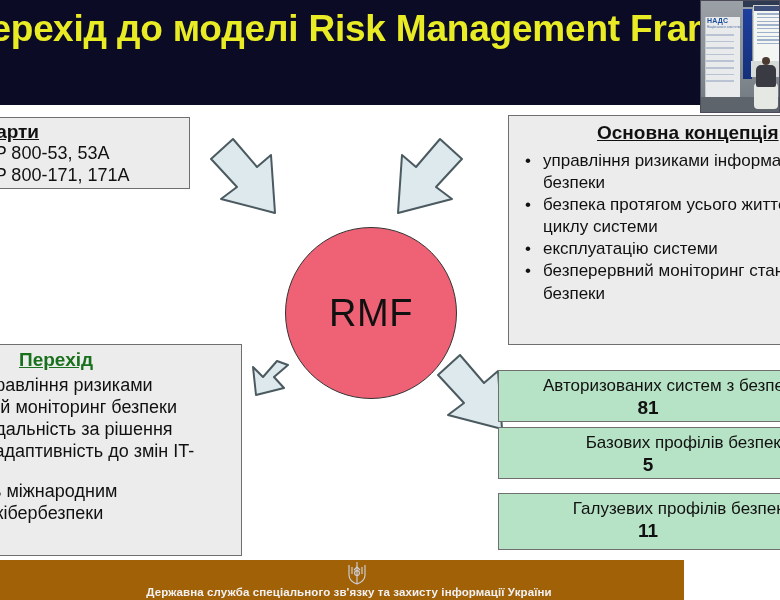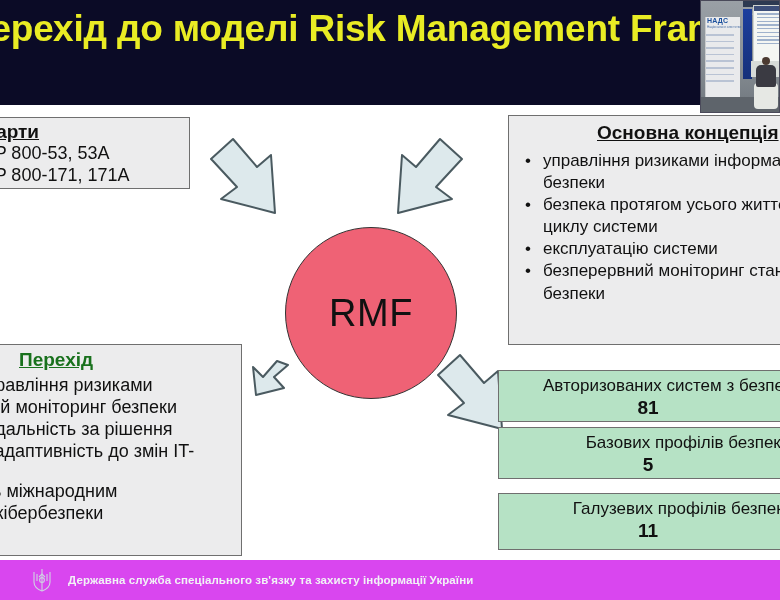--- a/index.html
+++ b/index.html
@@ -115,22 +115,22 @@
   }
   #stat-1{left:498px;top:265px;width:300px;height:52px;}
   #stat-2{left:498px;top:322px;width:300px;height:52px;}
   #stat-3{left:498px;top:388px;width:300px;height:57px;}
   #stat-1 .stat-label{padding-left:44px;}
   #stat-2 .stat-label{padding-left:80px;}
   #stat-3 .stat-label{padding-left:70px;}
 
   
   .footer-band{
-    position:absolute;left:0;top:560px;width:780px;height:40px;
-    background:#d946ef;display:flex;align-items:center;
+    position:absolute;left:0;top:560px;width:684px;height:40px;
+    background:#a16207;display:flex;align-items:center;flex-direction:column;
   }
   .emblem{
     margin-left:30px;width:24px;height:26px;flex:none;
   }
   .footer-text{
     margin-left:14px;font-size:11.5px;font-weight:bold;color:#f2f2f6;
     letter-spacing:0.1px;white-space:nowrap;
   }
 
   

